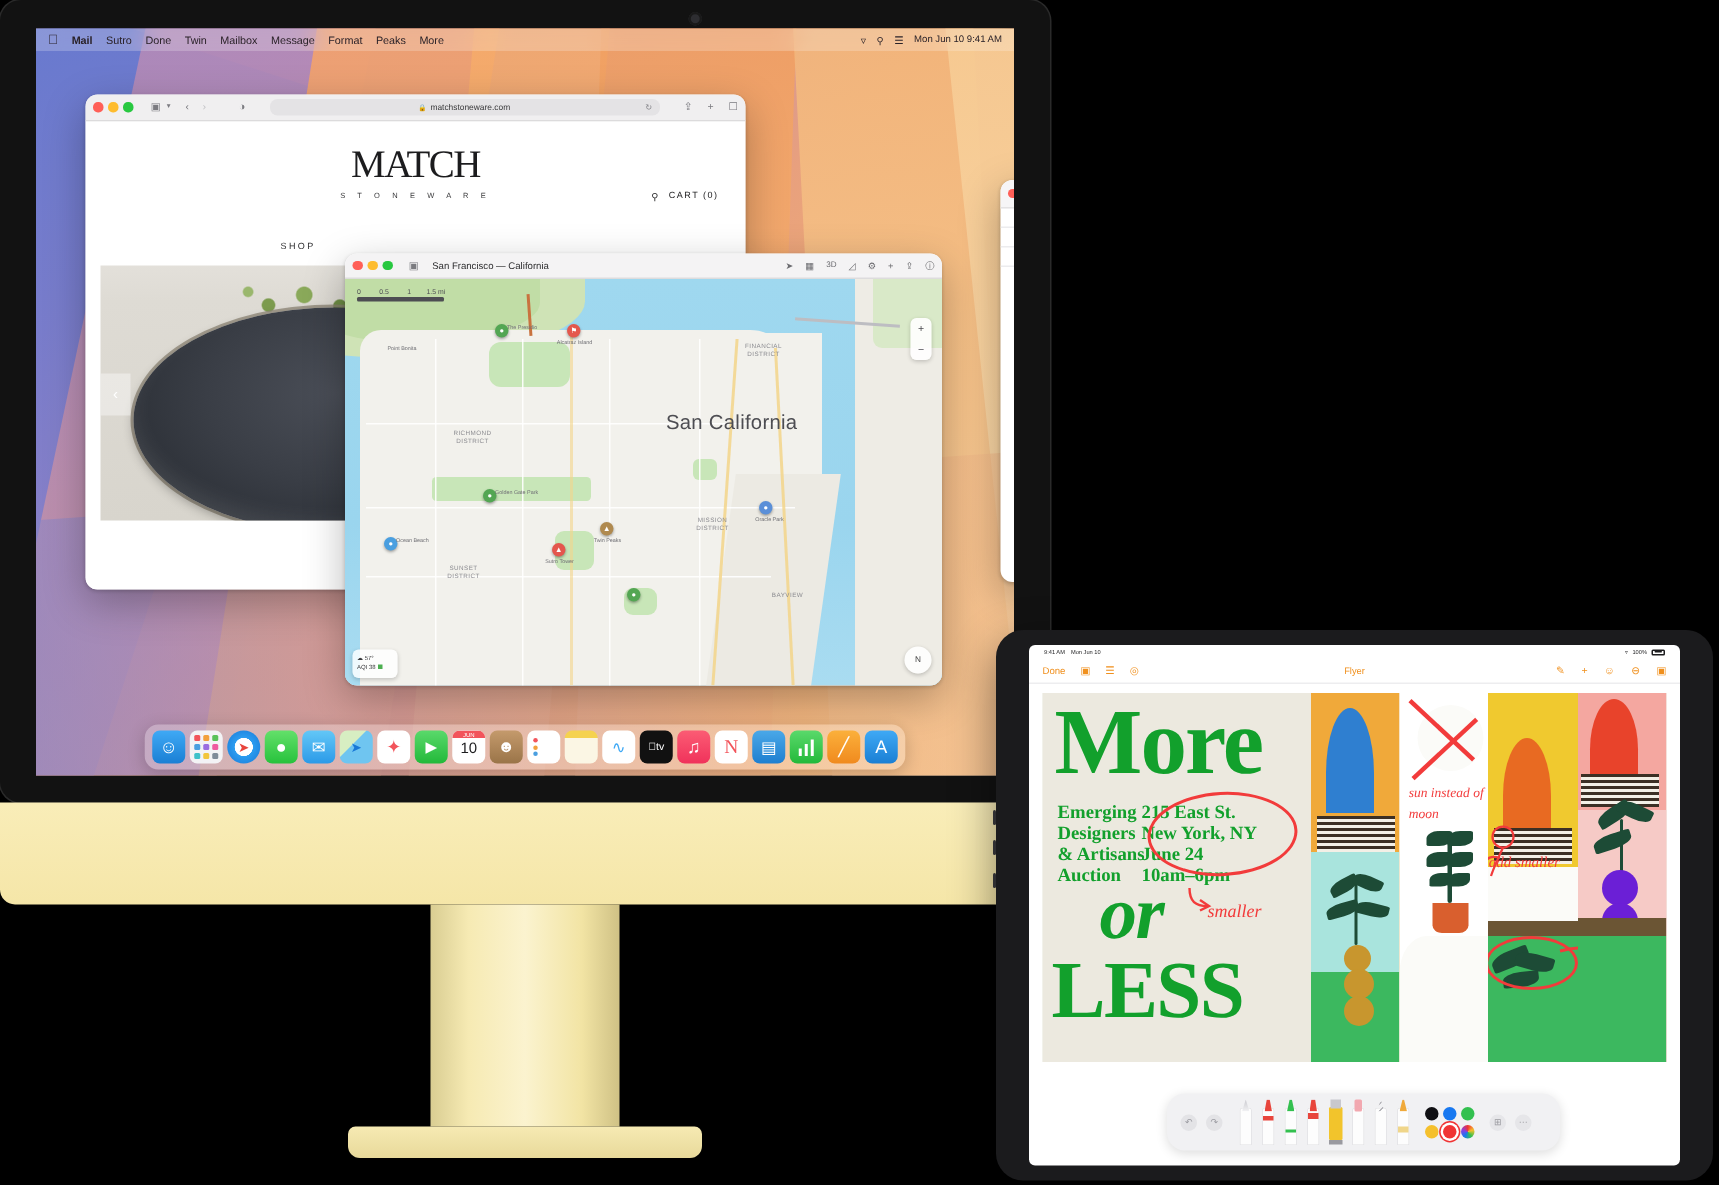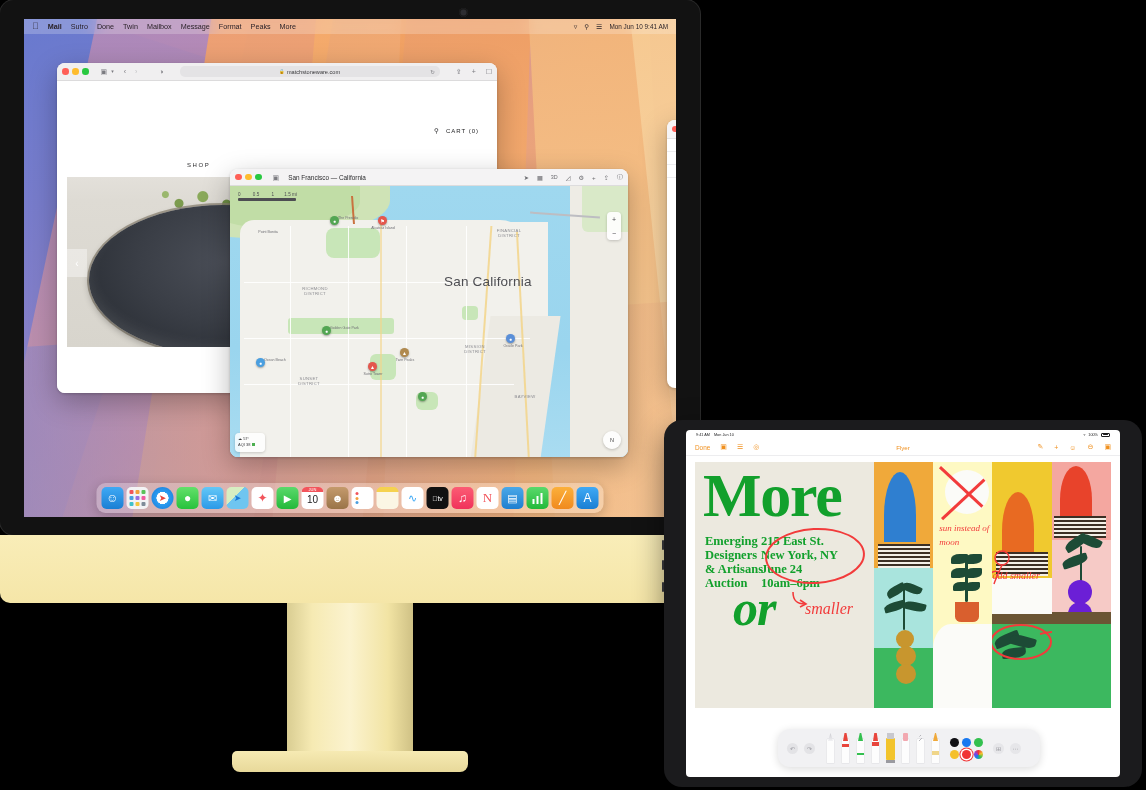--- a/index.html
+++ b/index.html
@@ -252,20 +252,24 @@
               <span style="font-size:4.6px;">🔒</span>
               <span>matchstoneware.com</span>
               <span class="reload">↻</span>
             </span>
             <span class="tb-icon">⇪</span>
             <span class="tb-icon" style="margin-left:6px;">+</span>
             <span class="tb-icon" style="margin-left:6px;">☐</span>
           </div>
 
           <div id="safari-body">
+            <div id="match-logo">
+              <div id="match-word">MATCH</div>
+              <div id="match-sub">S T O N E W A R E</div>
+            </div>
             <div id="cart-area">
               <span style="font-size:6.5px;">⚲</span>
               <span>CART (0)</span>
             </div>
             <div id="shop-label">SHOP</div>
             <div id="bowl-photo">
               <div class="greens"></div>
               <div class="bowl-rim"></div>
               <div class="bowl"></div>
               <div class="carousel-arrow">‹</div>
@@ -501,21 +505,22 @@
           <div class="f-info" style="position:absolute;left:10px;top:72px;font-size:12.5px;white-space:pre;">Emerging
 Designers
 &amp; Artisans
 Auction</div>
           <div class="f-date" style="position:absolute;left:66px;top:72px;font-size:12.5px;white-space:pre;">215 East St.
 New York, NY
 June 24
 10am–6pm</div>
           <div class="circle-annot" style="left:70px;top:66px;width:100px;height:56px;border-width:2.4px;transform:rotate(-3deg);"></div>
           <div class="f-or" style="position:absolute;left:38px;top:126px;font-size:50px;font-style:italic;">or</div>
-          <div class="annot" style="left:110px;top:138px;font-size:16px;">smaller</div>
+          <div class="f-less" style="position:absolute;left:6px;top:176px;font-size:54px;">LESS</div>
+          <div class="annot" style="left:110px;top:138px;font-size:12px;">smaller</div>
           <svg style="position:absolute;left:96px;top:130px;width:20px;height:18px;overflow:visible;">
             <path d="M2,0 C2,9 6,12 14,12" stroke="#f23b3b" stroke-width="1.6" fill="none"></path>
             <path d="M9,8 L15,12 L9,15" stroke="#f23b3b" stroke-width="1.6" fill="none"></path>
           </svg>
         </div>
 
         <div class="panels">
 
           <div class="panel" style="background:#f0a93a;">
             <div class="arch" style="left:10px;top:10px;width:32px;height:70px;background:#2f7fd0;"></div>
@@ -525,21 +530,21 @@
             <div class="stem" style="left:29px;top:126px;width:2px;height:42px;"></div>
             <div class="leaf" style="left:12px;top:124px;width:20px;height:9px;transform:rotate(-28deg);"></div>
             <div class="leaf" style="left:28px;top:122px;width:20px;height:9px;transform:rotate(24deg);"></div>
             <div class="leaf" style="left:10px;top:140px;width:22px;height:9px;transform:rotate(-15deg);"></div>
             <div class="leaf" style="left:30px;top:140px;width:22px;height:9px;transform:rotate(14deg);"></div>
             <div class="ball" style="left:22px;top:168px;width:18px;height:18px;background:#c8962e;"></div>
             <div class="ball" style="left:22px;top:184px;width:20px;height:20px;background:#c8962e;"></div>
             <div class="ball" style="left:22px;top:202px;width:20px;height:20px;background:#c8962e;"></div>
           </div>
 
-          <div class="panel" style="background:#fef9c3;">
+          <div class="panel" style="background:#ffffff;">
             <div style="position:absolute;left:12px;top:8px;width:44px;height:44px;border-radius:50%;background:#fbfbf8;"></div>
             <div style="position:absolute;left:8px;top:4px;width:58px;height:2.6px;background:#f23b3b;transform:rotate(43deg);transform-origin:0 0;"></div>
             <div style="position:absolute;left:8px;top:56px;width:58px;height:2.6px;background:#f23b3b;transform:rotate(-43deg);transform-origin:0 0;"></div>
             <div class="annot" style="left:6px;top:60px;font-size:9px;white-space:normal;width:58px;line-height:1.5;">sun instead of moon</div>
             <div class="stem" style="left:32px;top:96px;width:3px;height:44px;"></div>
             <div class="leaf" style="left:18px;top:92px;width:17px;height:10px;"></div>
             <div class="leaf" style="left:32px;top:92px;width:17px;height:10px;"></div>
             <div class="leaf" style="left:18px;top:106px;width:17px;height:10px;"></div>
             <div class="leaf" style="left:32px;top:106px;width:17px;height:10px;"></div>
             <div class="leaf" style="left:20px;top:120px;width:15px;height:9px;"></div>

